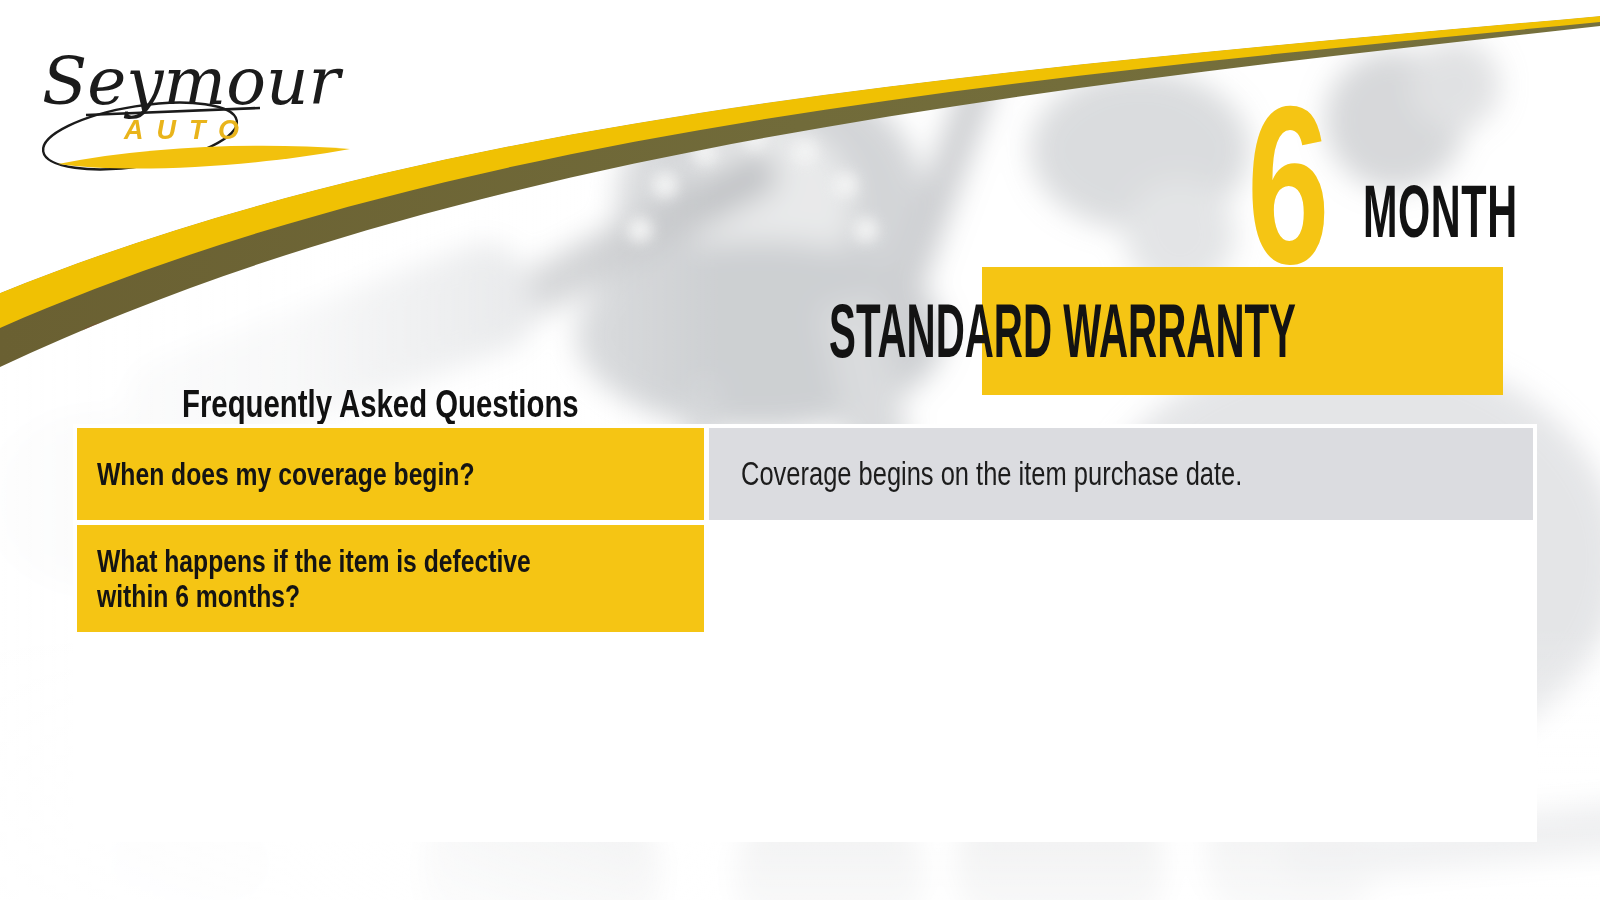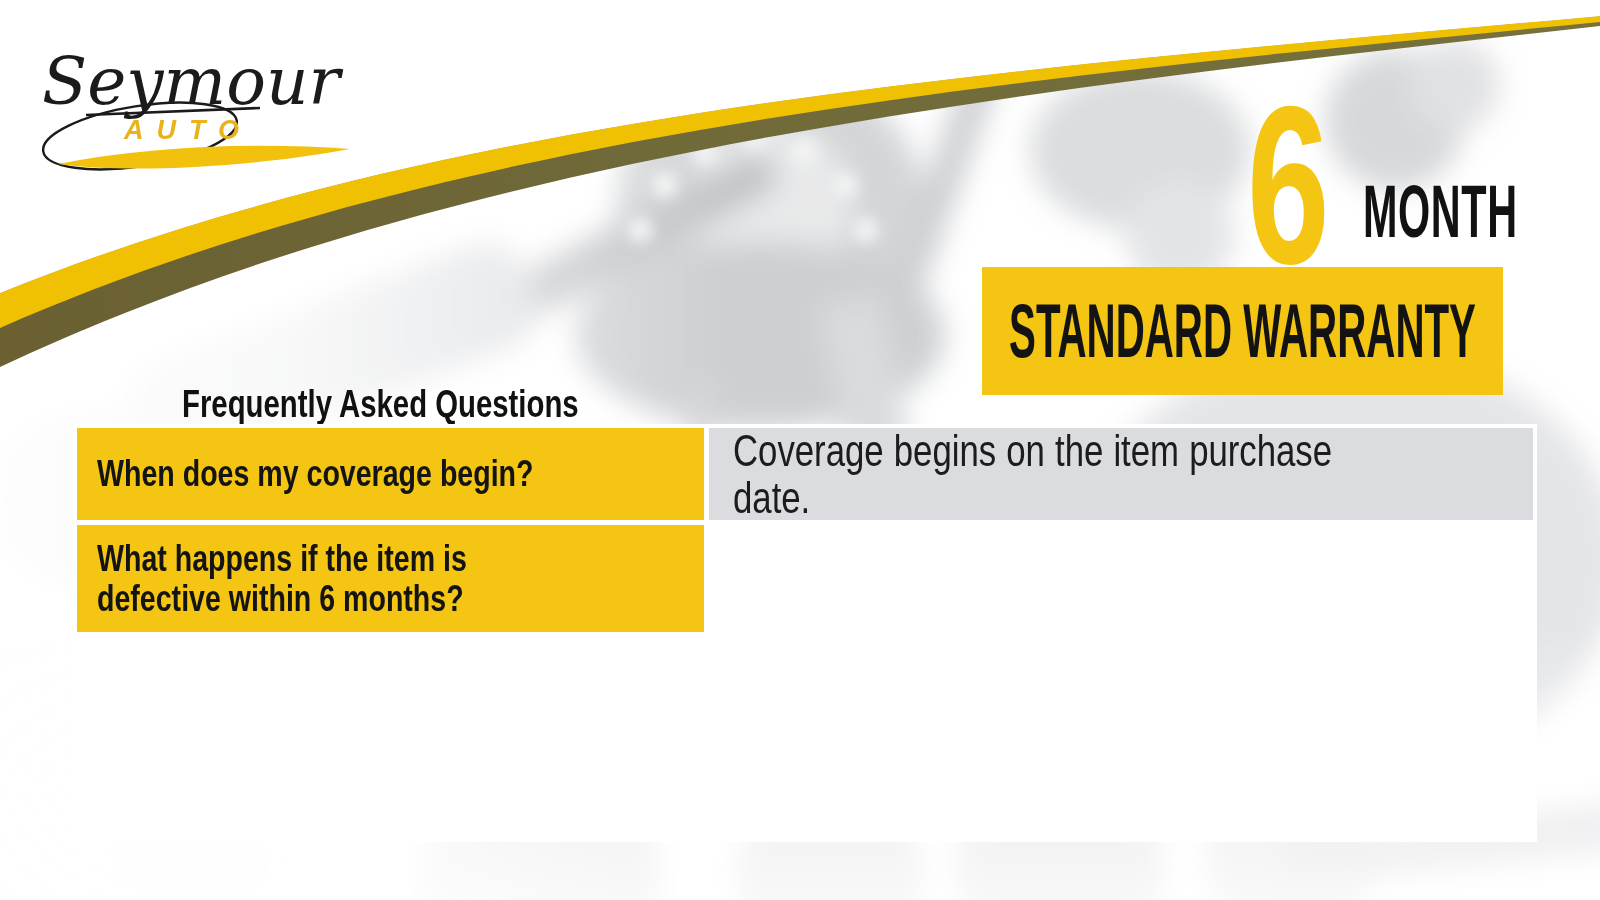--- a/index.html
+++ b/index.html
@@ -21,21 +21,21 @@
     transform:scaleX(.66);transform-origin:left top;white-space:nowrap;
   }
   .month{
     position:absolute;left:1363px;top:175px;
     font-size:74px;line-height:1;font-weight:bold;color:#121212;
     transform:scaleX(.56);transform-origin:left top;white-space:nowrap;
     letter-spacing:1px;
   }
   .banner{
     position:absolute;left:982px;top:267px;width:521px;height:128px;
-    background:#F5C514;display:flex;align-items:center;justify-content:center;
+    background:#F5C514;display:flex;align-items:center;justify-content:flex-end;
   }
   .banner-text{
     font-size:76px;line-height:1;font-weight:bold;color:#131313;
     transform:scaleX(.53);transform-origin:center center;white-space:nowrap;
   }
 
   
   .faq-heading{
     position:absolute;left:182px;top:385px;margin:0;
     font-size:38px;line-height:1;font-weight:bold;color:#111;
@@ -46,29 +46,29 @@
     box-sizing:content-box;
     width:1456px;
     display:grid;
     grid-template-columns:627px 824px;
     grid-template-rows:92px 107px 92px 104px;
     gap:5px;
     background:#ffffff;border:4px solid #ffffff;
   }
   .q{
     background:#F5C514;color:#141414;
-    font-weight:bold;font-size:37px;line-height:1.08;
+    font-weight:bold;font-size:32px;line-height:1.08;
     display:flex;align-items:center;
     padding:0 20px;overflow:hidden;
   }
   .a{
     background:#DBDCE0;color:#1c1c1c;
-    font-size:45px;line-height:1.05;
+    font-size:33px;line-height:1.05;
     display:flex;align-items:center;
-    padding:0 24px;overflow:hidden;
+    padding:0 32px;overflow:hidden;
   }
   .fit{
     display:block;width:129.53%;
     transform:scaleX(.772);transform-origin:left center;
   }
   .a .fit{text-align:justify;}
 </style>
 </head>
 <body>
 

